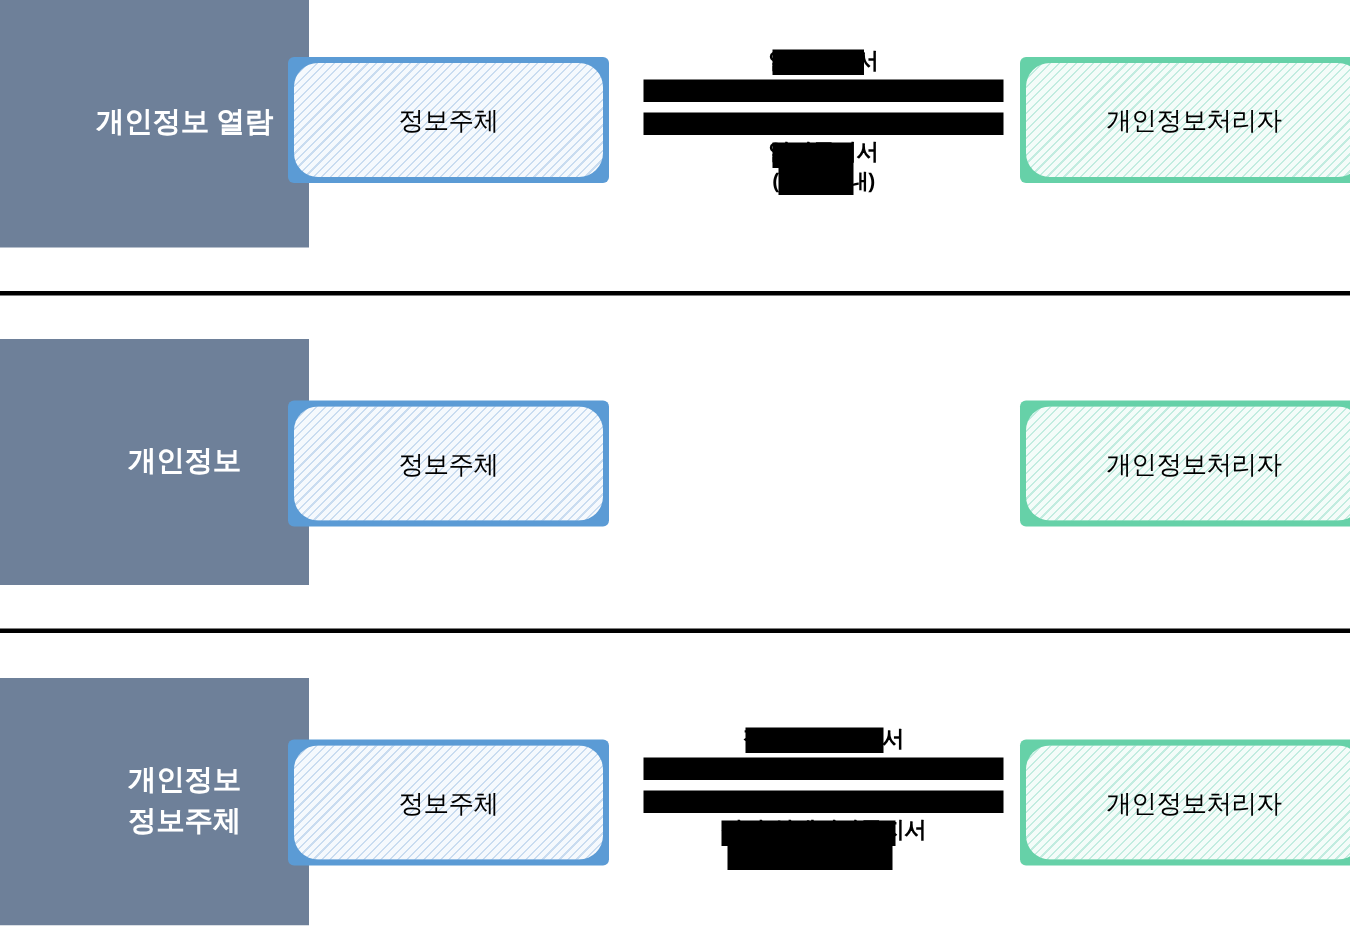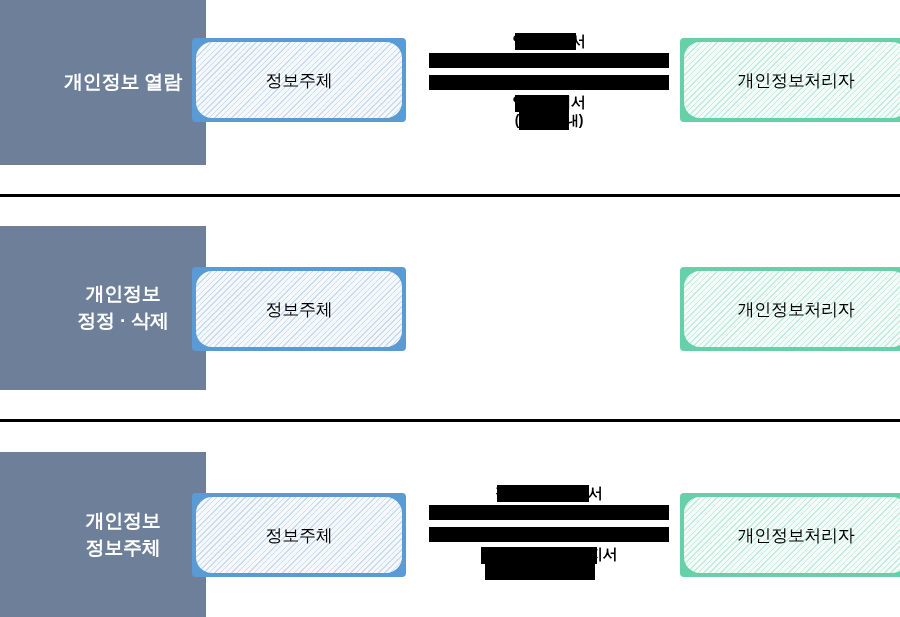--- a/index.html
+++ b/index.html
@@ -202,21 +202,20 @@
     </div>
   </div>
 
   <div class="divider divider-1"></div>
 
   <div class="row row-2">
 
     <div class="category">
       <div>
         <span>개인정보</span>
-        <span>정정 · 삭제</span>
       </div>
     </div>
 
     <div class="actor actor-subject">
       <div class="inner"></div>
       <span class="label">정보주체</span>
     </div>
 
     <div class="flow">
       <div class="flow-label label-top">

